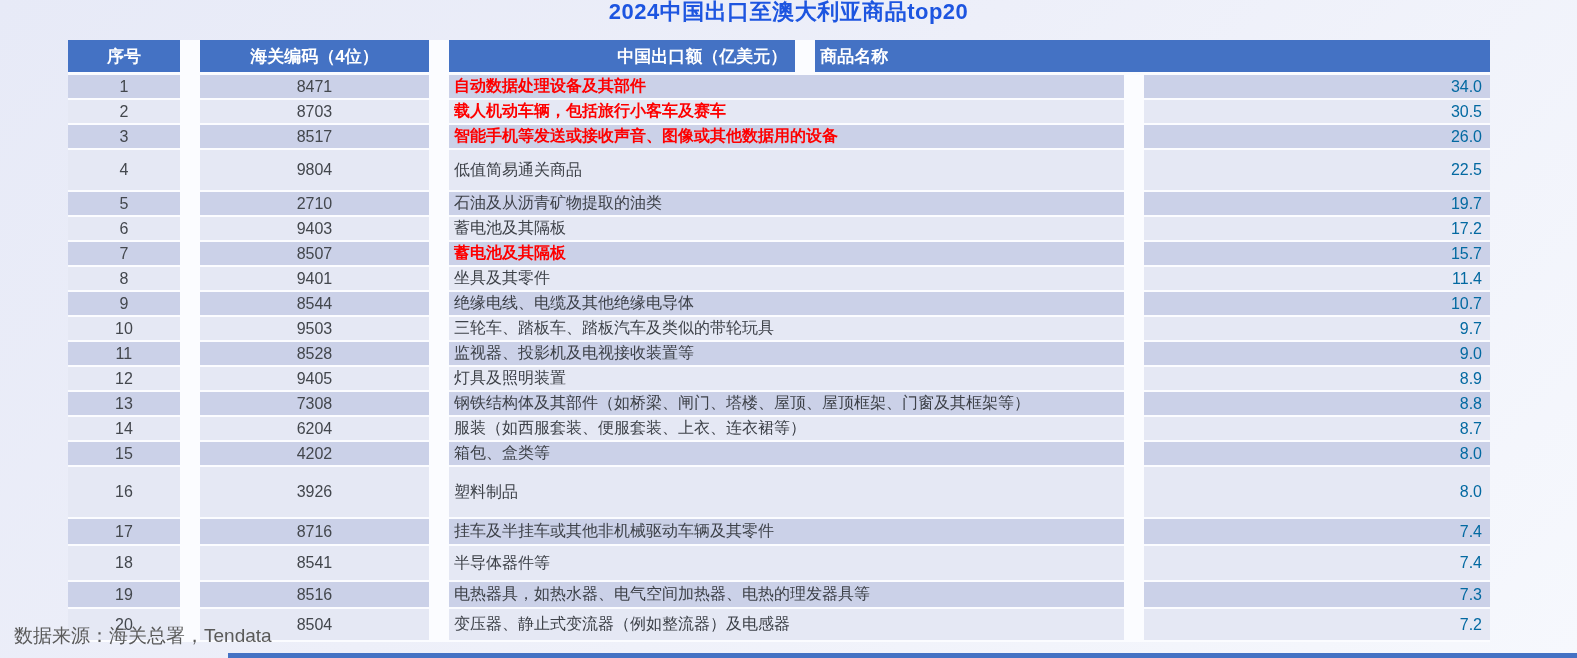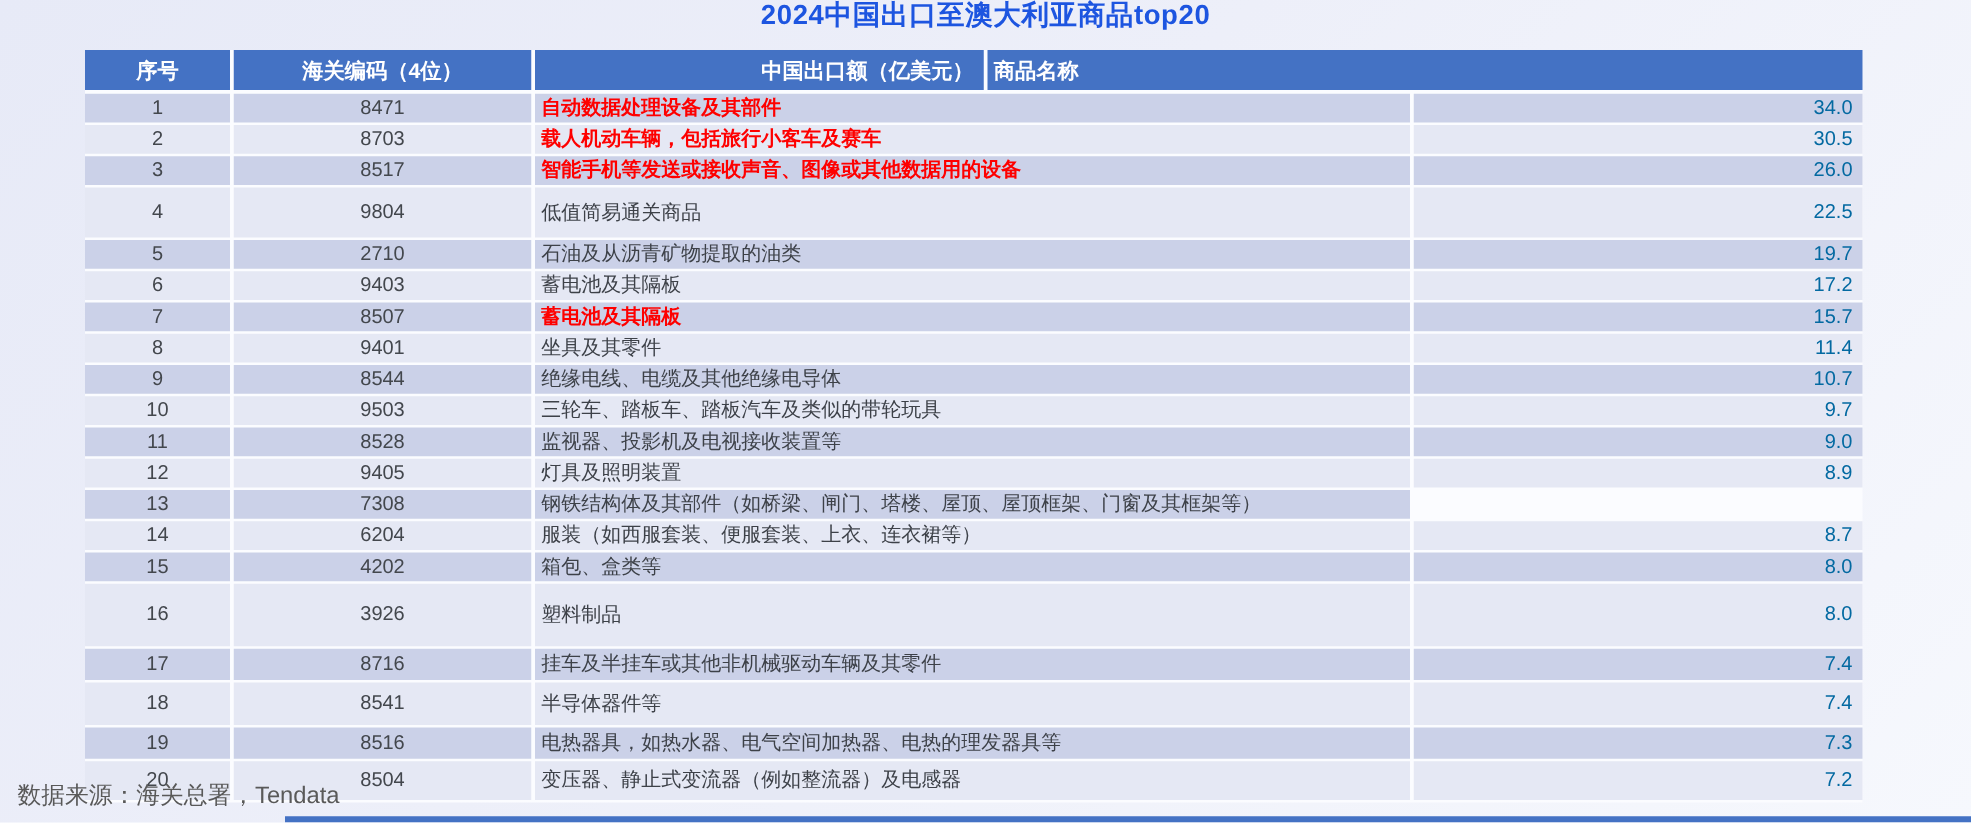--- a/index.html
+++ b/index.html
@@ -21,21 +21,21 @@
   }
   .table-wrap {
     position: absolute;
     left: 68px; top: 40px;
     width: 1422px;
     background: #fbfcff;
     padding: 0;
   }
   .trow {
     display: flex;
-    gap: 3px;
+    gap: 20px;
     margin-bottom: 2px;
   }
   .cell {
     display: flex;
     align-items: center;
     font-size: 16px;
     color: #3d4148;
     overflow: hidden;
     white-space: nowrap;
   }
@@ -159,20 +159,21 @@
       <div class="trow">
     <div class="cell c-rank">12</div>
     <div class="cell c-code">9405</div>
     <div class="cell c-name">灯具及照明装置</div>
     <div class="cell c-value">8.9</div>
   </div>
       <div class="trow">
     <div class="cell c-rank">13</div>
     <div class="cell c-code">7308</div>
     <div class="cell c-name">钢铁结构体及其部件（如桥梁、闸门、塔楼、屋顶、屋顶框架、门窗及其框架等）</div>
+    <div class="cell c-value">8.8</div>
   </div>
       <div class="trow">
     <div class="cell c-rank">14</div>
     <div class="cell c-code">6204</div>
     <div class="cell c-name">服装（如西服套装、便服套装、上衣、连衣裙等）</div>
     <div class="cell c-value">8.7</div>
   </div>
       <div class="trow">
     <div class="cell c-rank">15</div>
     <div class="cell c-code">4202</div>

